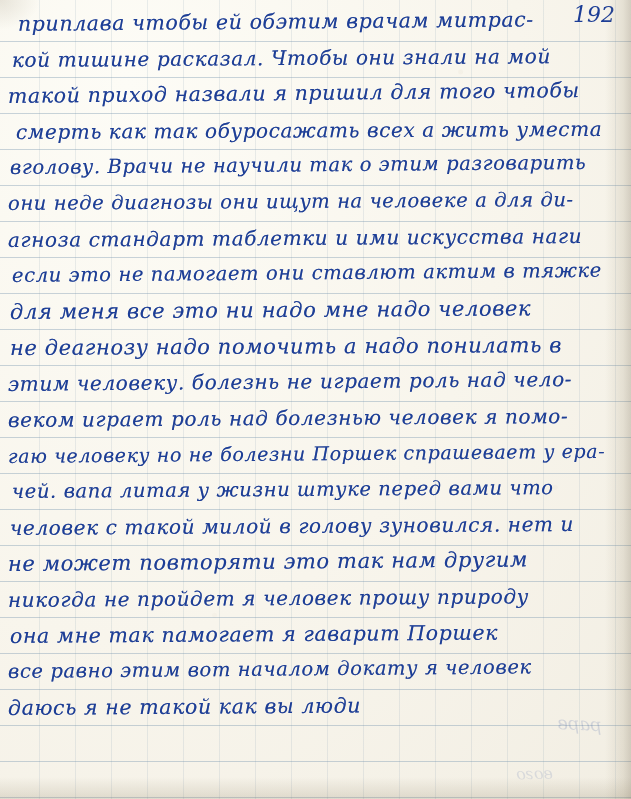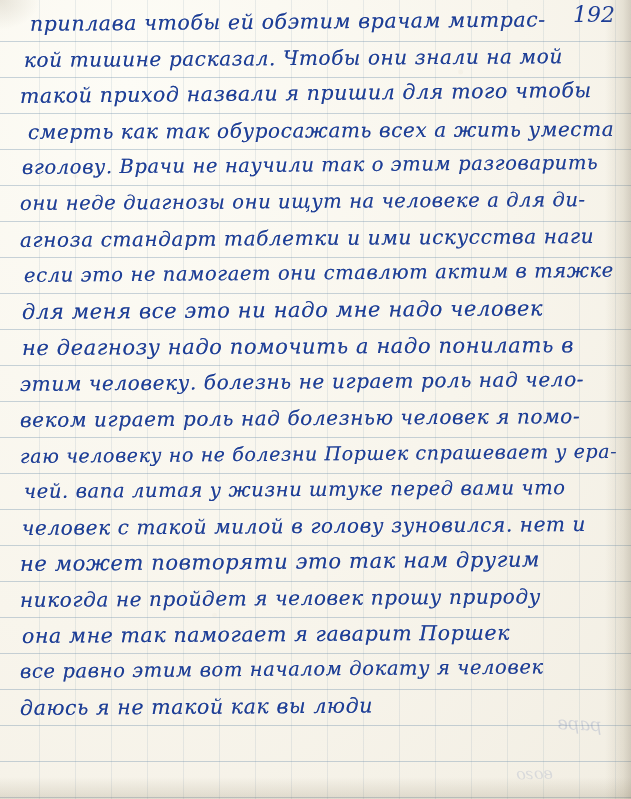--- a/index.html
+++ b/index.html
@@ -70,21 +70,21 @@
   }
   .edge-shadow-bottom {
     position: absolute;
     left: 0; right: 0; bottom: 0;
     height: 22px;
     background: linear-gradient(to bottom, rgba(160,150,125,0) 0%, rgba(140,128,100,.22) 100%);
   }
   
   .hand {
     position: absolute;
-    left: 14px;
+    left: 2px;
     top: 0;
     width: 600px;
     color: #1b3f8f;
   }
   .hand-line {
     position: relative;
     height: 36px;
     line-height: 36px;
     white-space: nowrap;
     font-family: "DejaVu Serif", serif;

